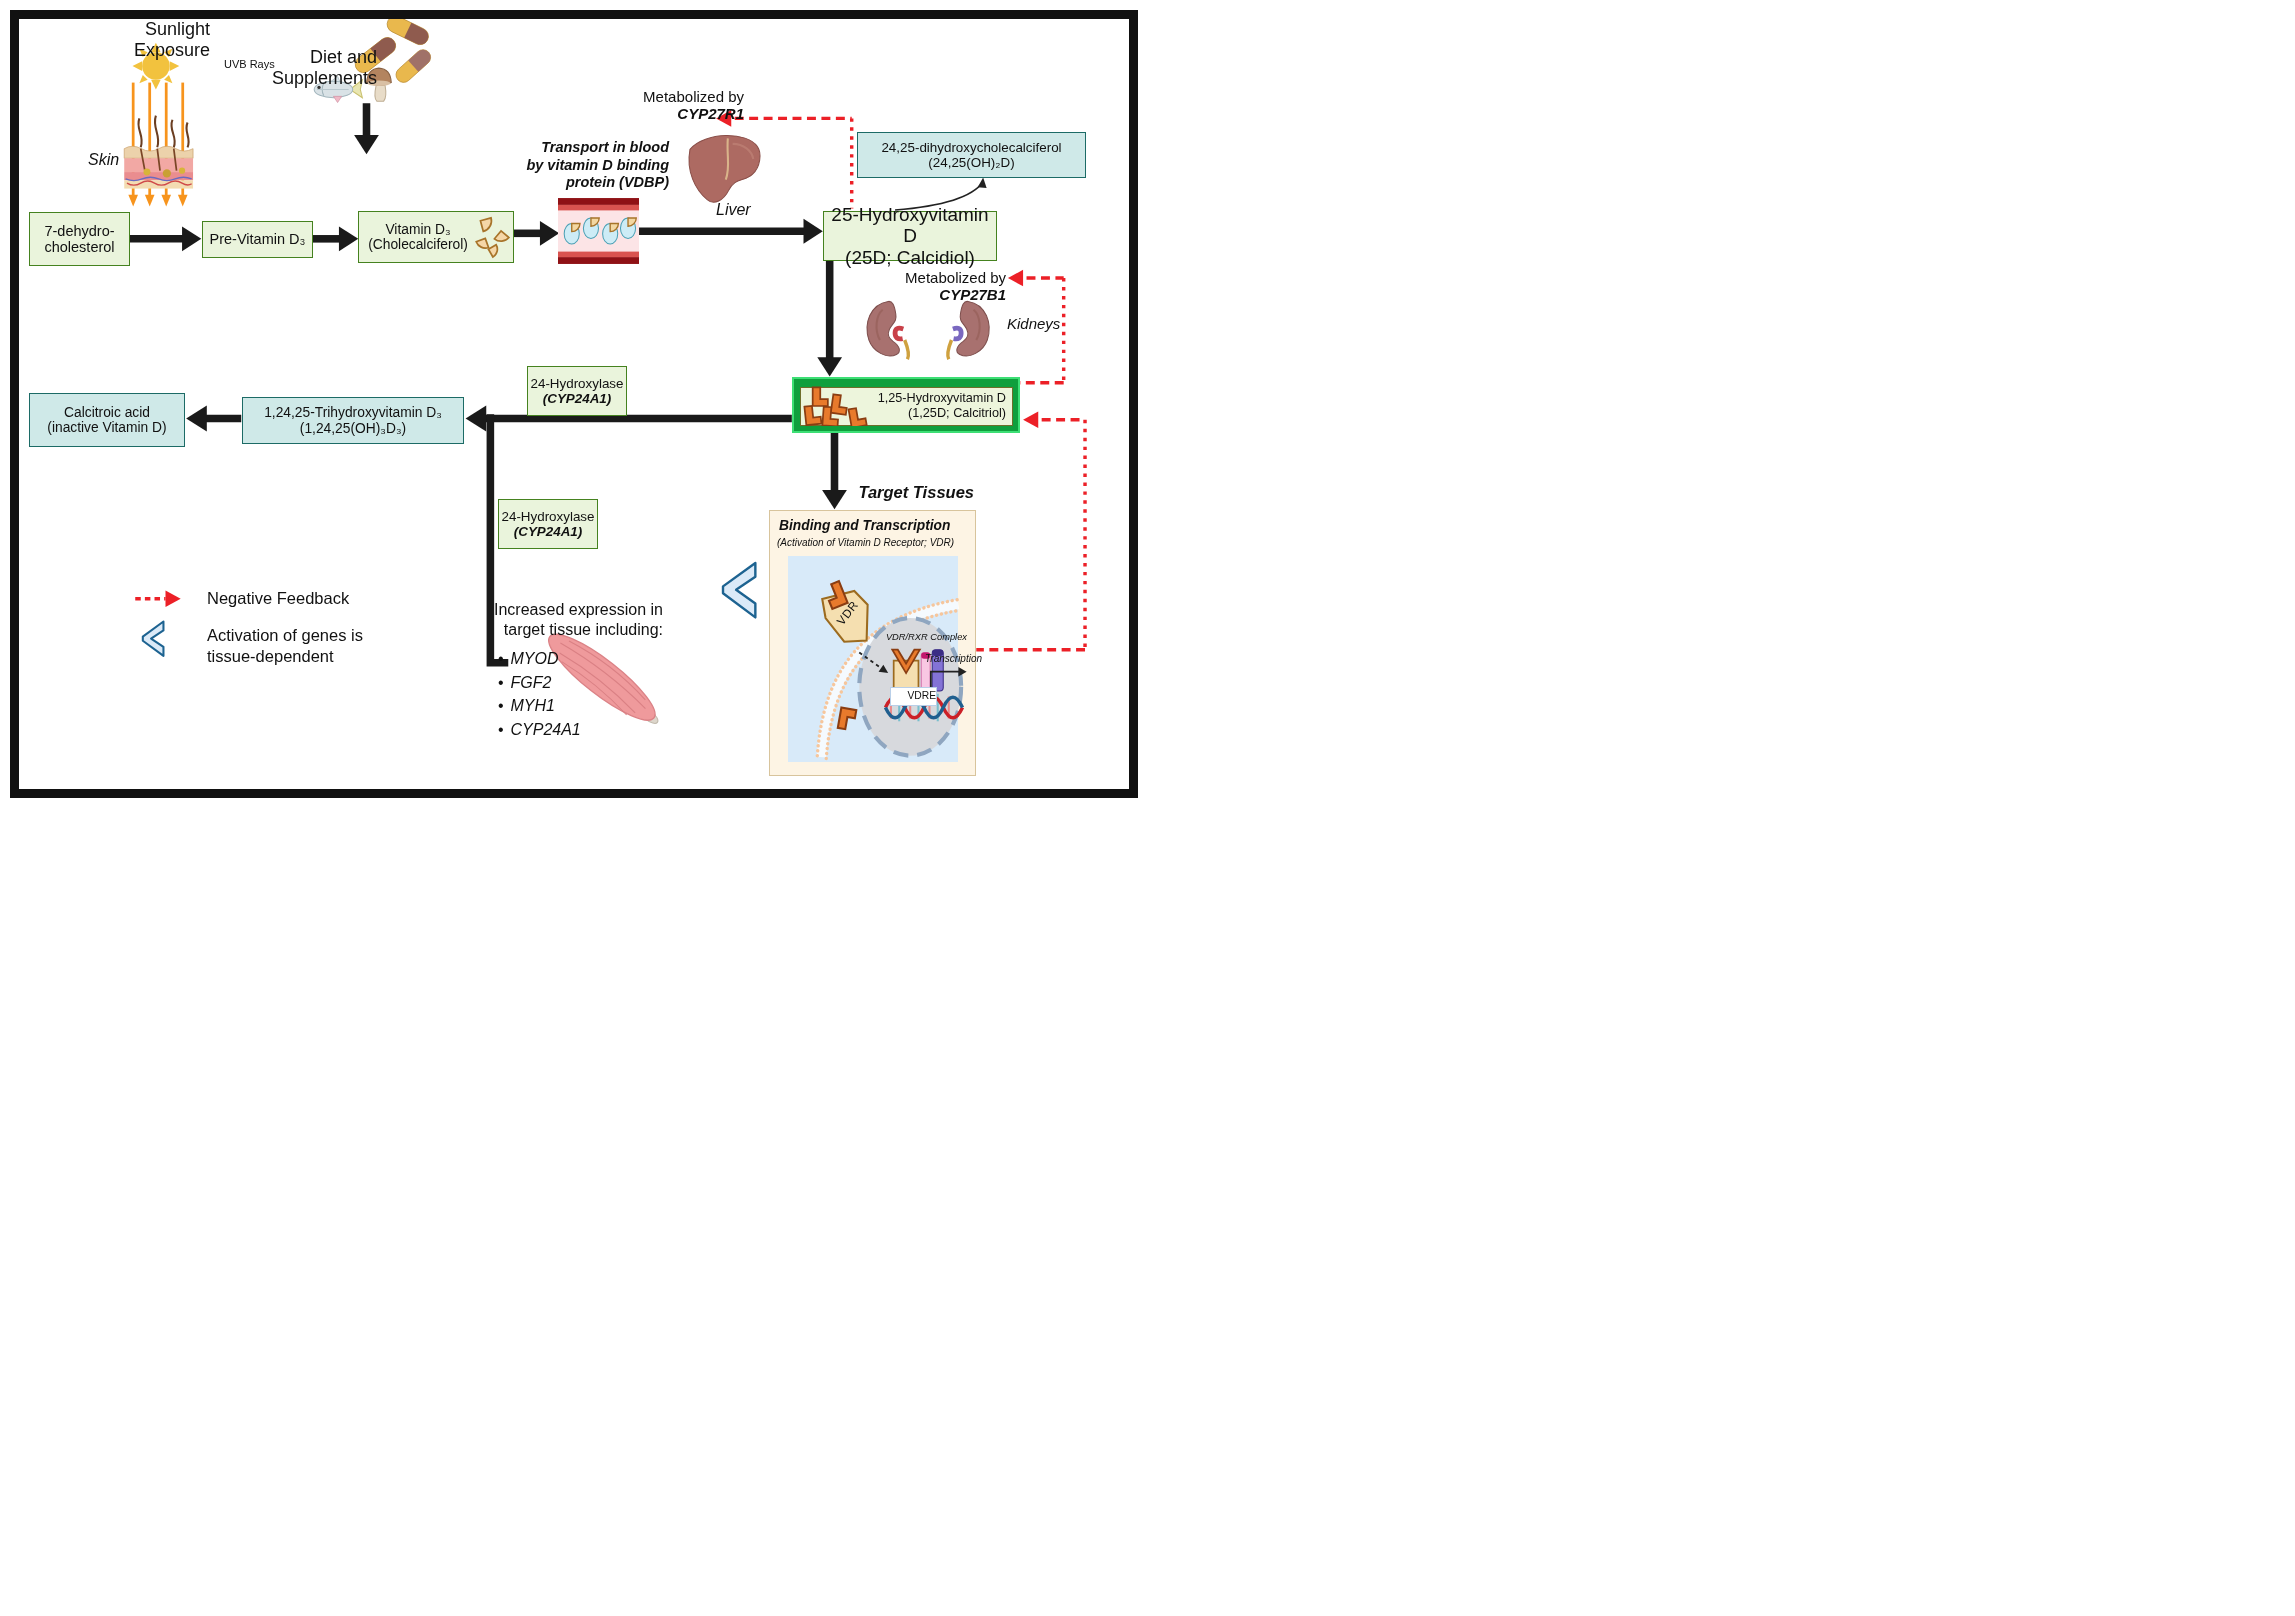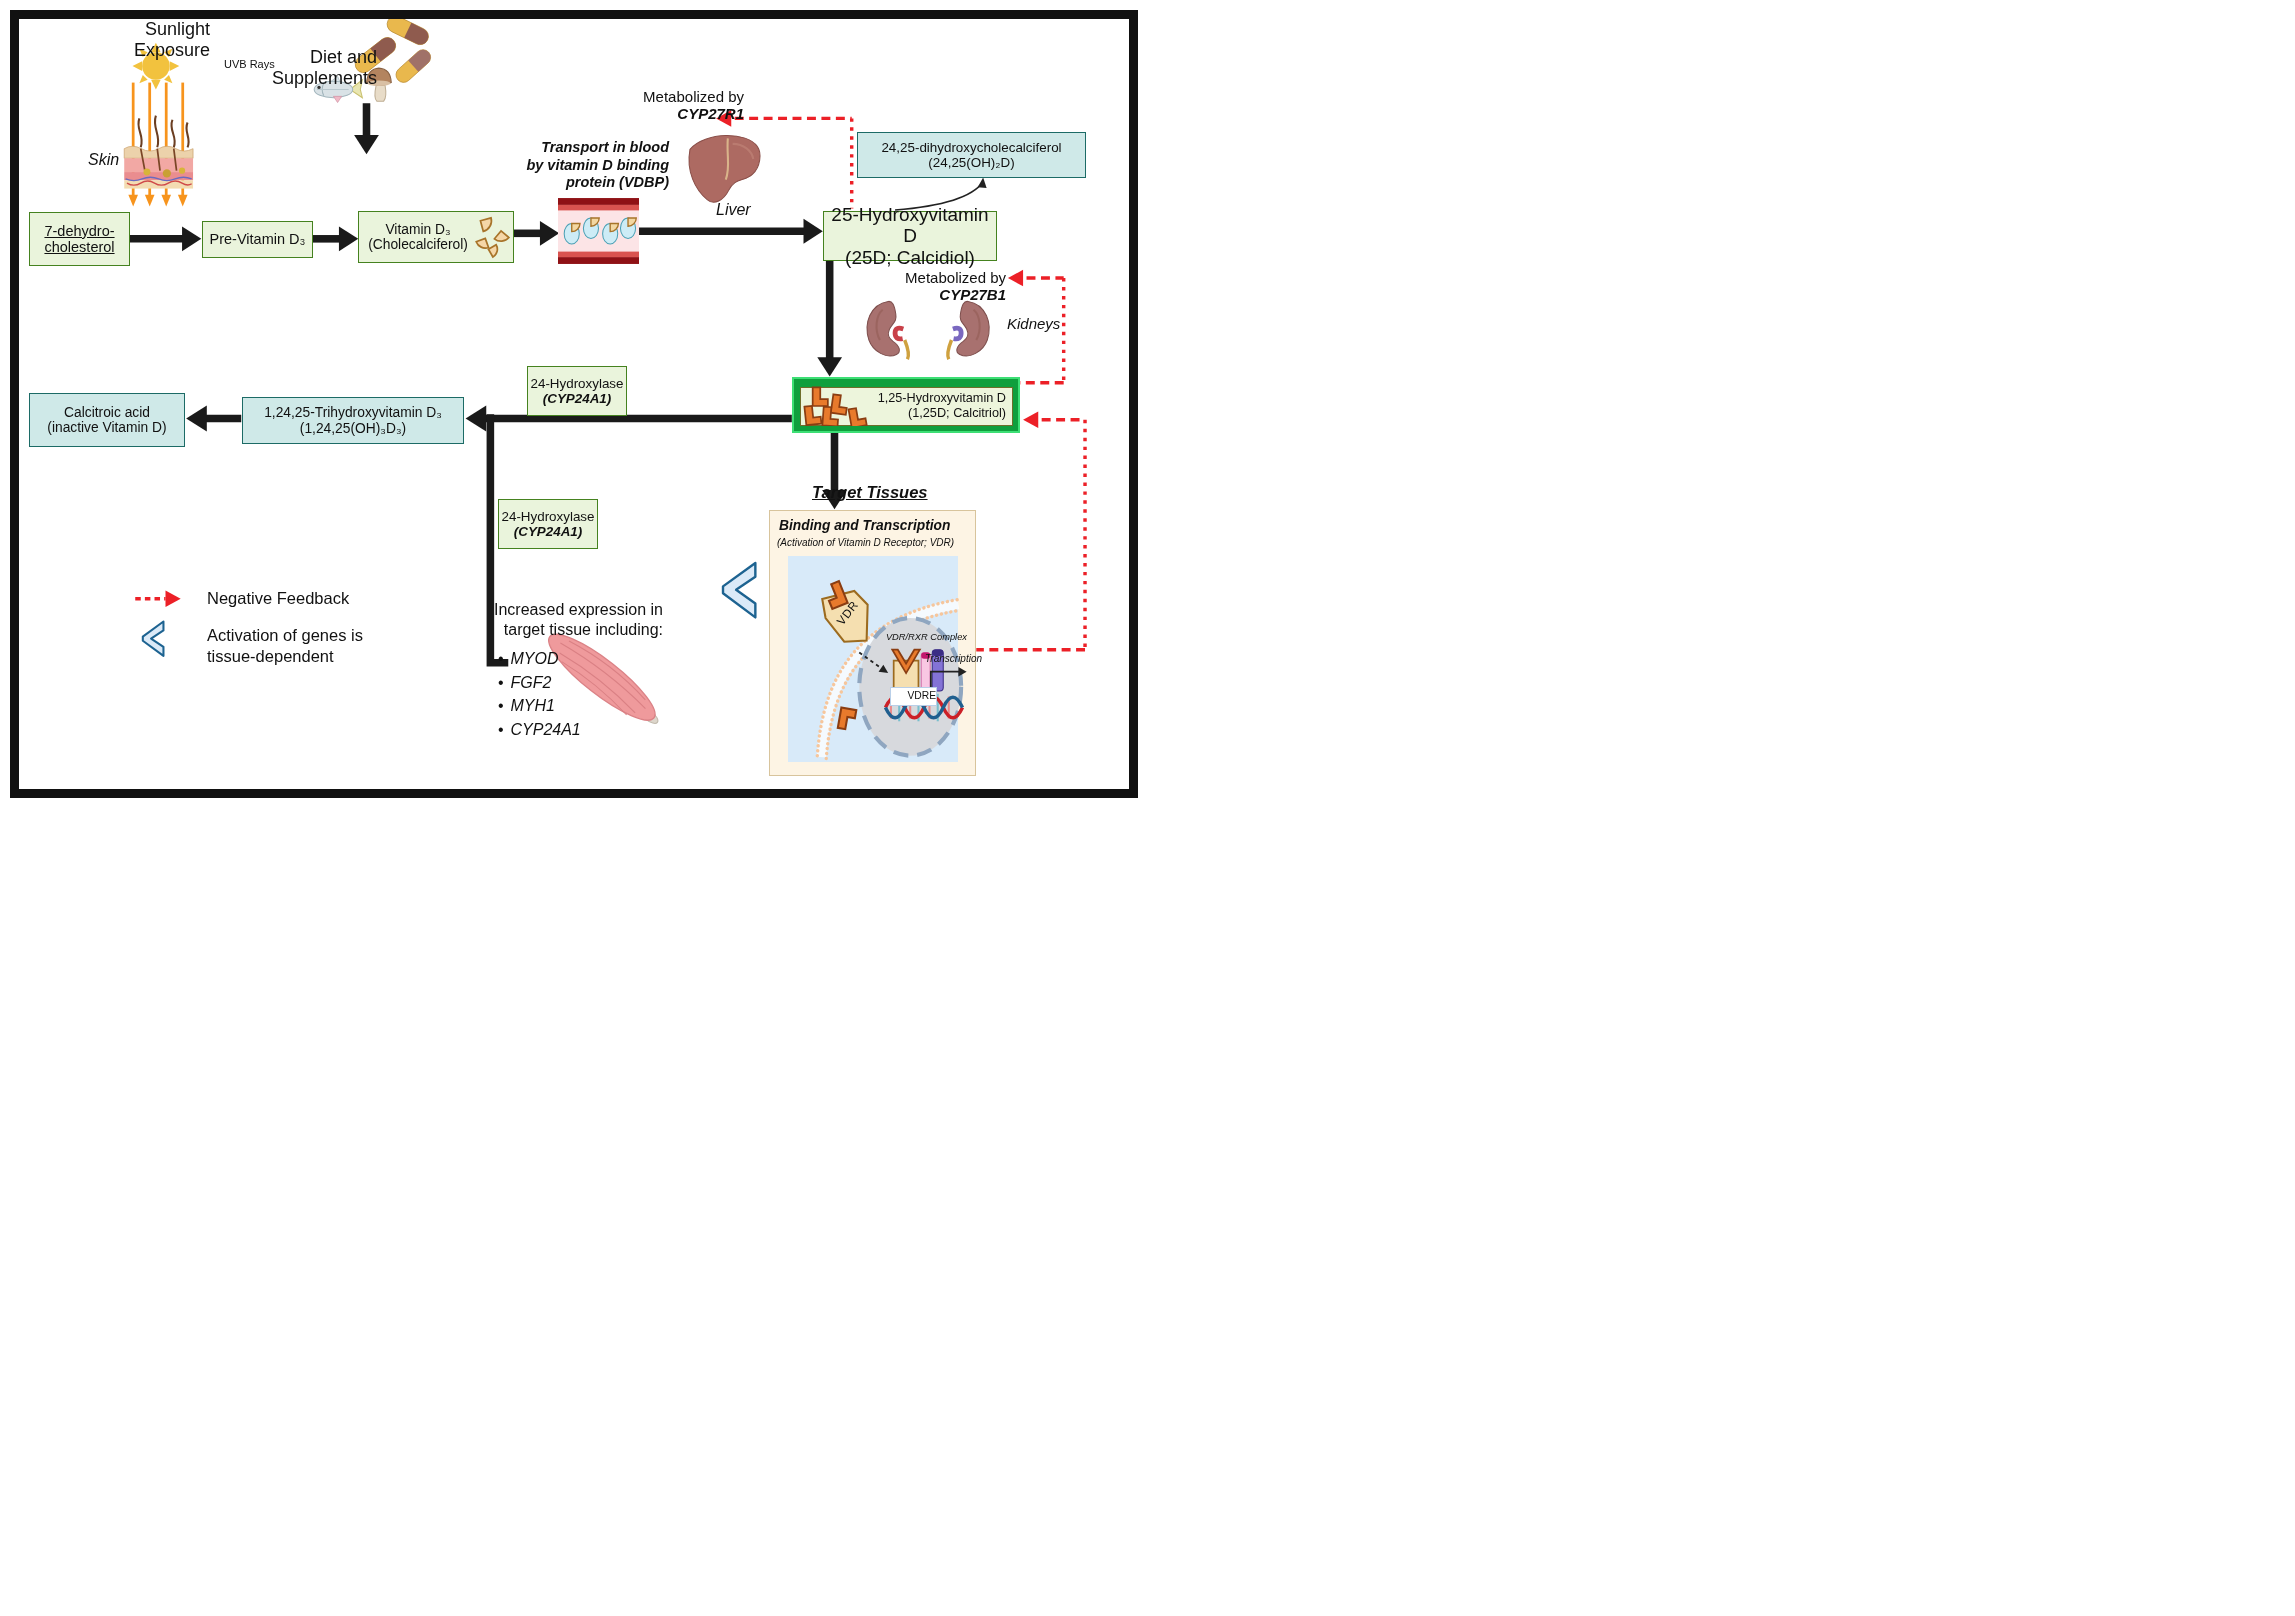--- a/index.html
+++ b/index.html
@@ -233,21 +233,21 @@
       <div>Exposure</div>
   </div>
   <div class="lbl" style="left:180px;top:58px;font-size:11px;margin-left:44px;">UVB Rays</div>
   <div class="lbl it" style="left:88px;top:151px;font-size:16px;">Skin</div>
 
   <div class="lbl ctr" style="left:253px;top:47px;width:124px;font-size:18px;font-weight:500;">
     <div>Diet and</div>
       <div>Supplements</div>
   </div>
 
-  <div class="box gbox" style="left:29px;top:212px;width:99px;height:52px;font-size:14.5px;text-decoration:underline;">
+  <div class="box gbox" style="left:29px;top:212px;width:99px;height:52px;font-size:14.5px;">
     <div>7-dehydro-</div>
       <div>cholesterol</div>
   </div>
   <div class="box gbox" style="left:202px;top:221px;width:109px;height:35px;font-size:14.5px;">
     <div>Pre-Vitamin D₃</div>
   </div>
   <div class="box gbox" style="left:358px;top:211px;width:154px;height:50px;font-size:13.8px;">
     <div style="padding-right:36px;">
         <div>Vitamin D₃</div>
         <div>(Cholecalciferol)</div>
@@ -336,21 +336,21 @@
 
   <div class="box tbox" style="left:242px;top:397px;width:220px;height:45px;font-size:13.8px;">
     <div>1,24,25-Trihydroxyvitamin D₃</div>
       <div>(1,24,25(OH)₃D₃)</div>
   </div>
   <div class="box tbox" style="left:29px;top:393px;width:154px;height:52px;font-size:13.8px;">
     <div>Calcitroic acid</div>
       <div>(inactive Vitamin D)</div>
   </div>
 
-  <div class="lbl it bd" style="left:812px;top:483px;width:162px;font-size:16.5px;text-decoration:underline;">Target Tissues</div>
+  <div class="lbl it bd" style="left:812px;top:483px;width:162px;text-align:right;font-size:16.5px;">Target Tissues</div>
   <div class="abs" style="left:769px;top:510px;width:205px;height:264px;background:#fdf4e4;border:1.7px solid #d8c49c;z-index:10;"></div>
   <div class="lbl it bd" style="left:779px;top:518px;font-size:13.8px;">Binding and Transcription</div>
   <div class="lbl it" style="left:777px;top:537px;font-size:10px;">(Activation of Vitamin D Receptor; VDR)</div>
   <div class="abs" style="left:788px;top:556px;width:170px;height:206px;background:#d8eaf9;z-index:12;"></div>
 
   <div class="lbl z40" style="left:834px;top:606px;font-size:11.7px;transform:rotate(-52deg);letter-spacing:0.7px;">VDR</div>
   <div class="lbl it z40 ctr" style="left:864px;top:632px;width:103px;font-size:9.3px;">VDR/RXR Complex</div>
   <div class="abs z40 ctr" style="left:890px;top:687px;width:45px;height:16.5px;background:#ffffff;border:1.4px solid #b9cfe8;font-size:10.3px;line-height:16.5px;color:#111;">VDRE</div>
   <div class="lbl it z40" style="left:925px;top:653px;font-size:10px;">Transcription</div>
 

